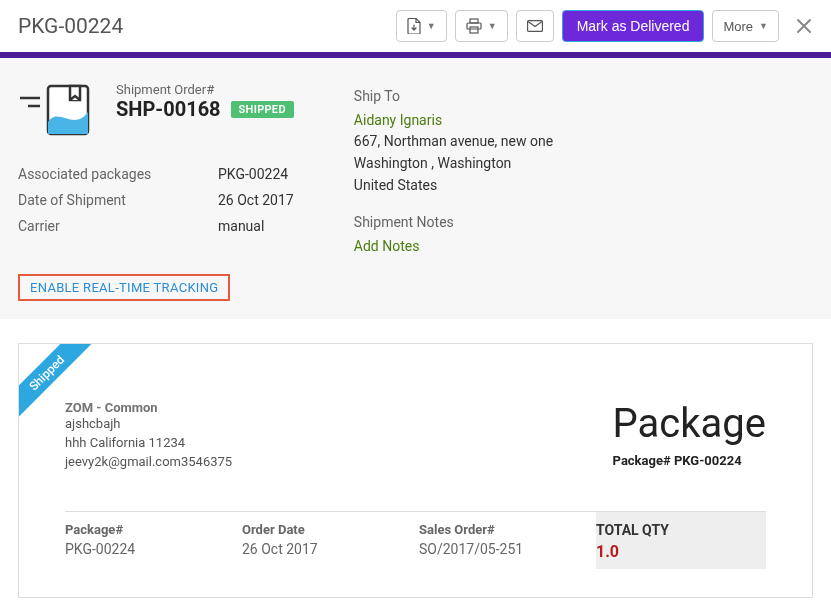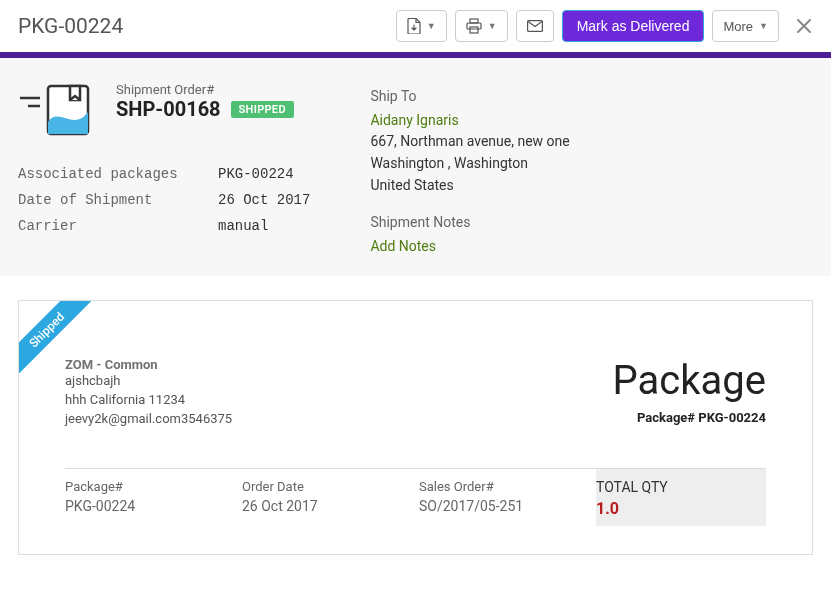--- a/index.html
+++ b/index.html
@@ -96,21 +96,21 @@
     font-weight: 600;
     padding: 2px 8px;
     border-radius: 2px;
     letter-spacing: 0.3px;
   }
 
   .kv-table {
     margin-top: 24px;
     font-size: 14px;
   }
-  .kv-row { display: flex; margin-bottom: 10px; font-family: Liberation Mono, monospace; }
+  .kv-row { display: flex; margin-bottom: 10px; }
   .kv-row .k { width: 200px; color: #666; }
   .kv-row .v { color: #333; }
   .link { color: #4d7c0f; cursor: pointer; }
 
   .right-col {
     flex: 1;
     font-size: 14px;
     line-height: 1.55;
     padding-top: 4px;
   }
@@ -156,21 +156,20 @@
   }
 
   .doc-top {
     display: flex;
     justify-content: space-between;
     align-items: flex-start;
   }
   .org .name { font-weight: 700; font-size: 13px; color: #737373; }
   .org .line { font-size: 13px; color: #555; line-height: 1.45; }
   .pkg-title {
-    text-align: right;
   }
   .pkg-title .big {
     font-size: 40px;
     color: #222;
     font-weight: 400;
   }
   .pkg-title .small {
     font-size: 13px;
     font-weight: 700;
     color: #222;
@@ -188,21 +187,21 @@
     padding: 10px 14px 8px 0;
   }
   .doc-table .col.last {
     flex: 0 0 170px;
     background: #eee;
     text-align: left;
     padding-right: 0;
   }
   .doc-table .th {
     font-size: 13px;
-    font-weight: 400;
+    font-weight: 700;
     color: #666;
     margin-bottom: 4px;
   }
   .doc-table .td {
     font-size: 14px;
     color: #666;
   }
   .doc-table .col.last .th { color: #333; font-size: 14px; }
   .doc-table .col.last .td { color: #b91c1c; font-weight: 700; font-size: 16px; }
 
@@ -303,20 +302,21 @@
       <div class="addr-line">667, Northman avenue, new one</div>
       <div class="addr-line">Washington , Washington</div>
       <div class="addr-line">United States</div>
       <div class="notes">
         <div class="section-label">Shipment Notes</div>
         <div class="link">Add Notes</div>
       </div>
     </div>
   </div>
 
+  <div class="rt-track">ENABLE REAL-TIME TRACKING</div>
 </div>
 
 <div class="doc-wrap">
   <div class="doc-card">
     <div class="ribbon">Shipped</div>
 
     <div class="doc-top">
       <div class="org">
         <div class="name">ZOM - Common</div>
         <div class="line">ajshcbajh</div>

